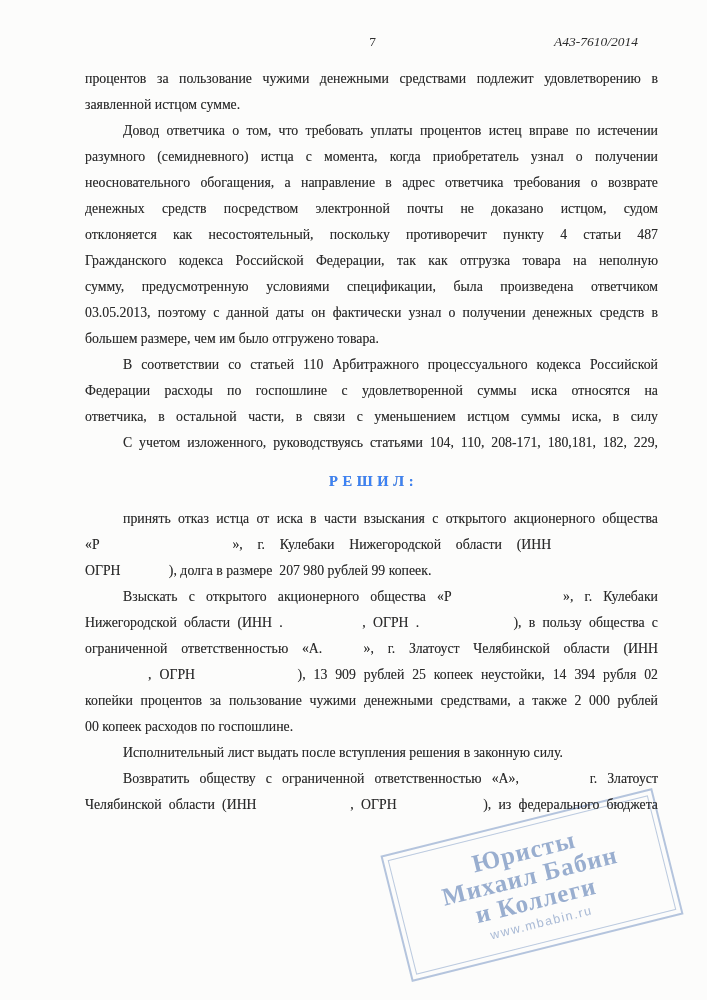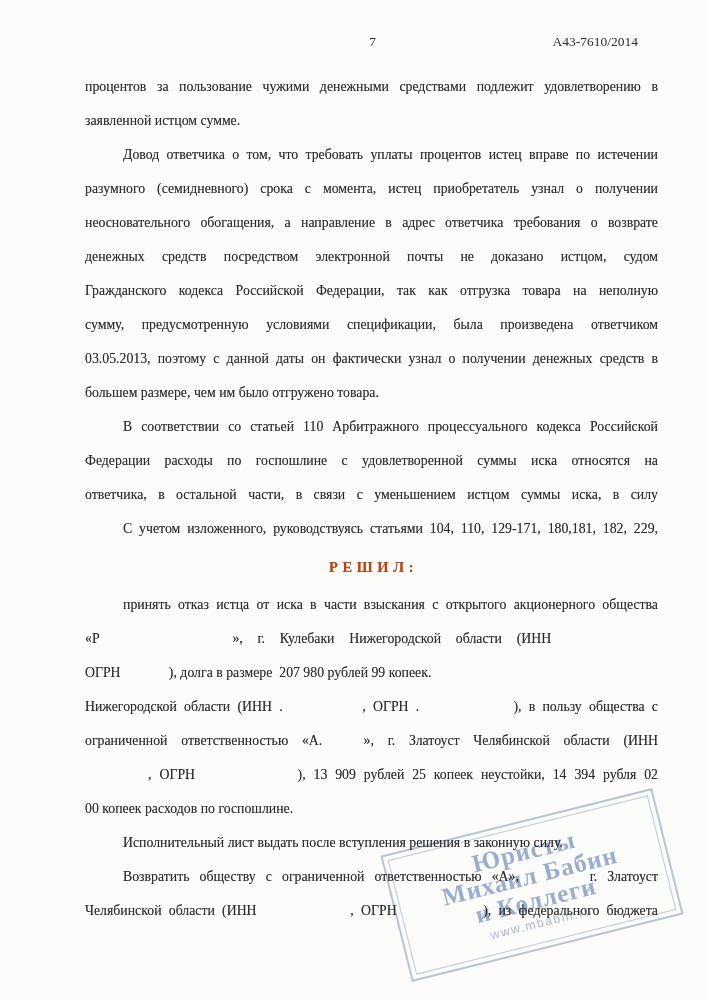--- a/index.html
+++ b/index.html
@@ -20,54 +20,53 @@
     top: 34px; left: 85px; right: 47px;
     height: 18px;
     font-size: 13.5px;
     color: #2d2d2d;
   }
   .page-num {
     position: absolute; left: 0; right: 0;
     text-align: center;
   }
   .case-num {
-    position: absolute; right: 22px; top: 0;
+    position: absolute; right: 22px; top: 0; font-style: italic;
   }
   
   .content {
     position: absolute;
     top: 66px; left: 85px;
     width: 573px;
     font-size: 13.8px;
     color: #2b2b2b;
     text-shadow: 0 0 0.5px rgba(45,45,45,0.45);
     z-index: 2;
   }
   .para { margin: 0; padding: 0; }
   .ln {
     height: 26px;
     line-height: 26px;
     text-align: justify;
     text-align-last: justify;
     overflow: visible;
     white-space: normal;
-    margin-top: 8px;
   }
   .ln-last {
     text-align-last: left;
   }
   .ind { text-indent: 38px; }
   .ruling-heading {
     height: 26px; line-height: 26px;
     margin: 12px 0;
     text-align: center;
     font-weight: bold;
     font-size: 14.5px;
     letter-spacing: 0.5px;
-    color: #c2410c;
+    color: #3b82f6;
   }
   
   .stamp {
     position: absolute;
     left: 392px; top: 820px;
     width: 280px; height: 130px;
     transform: rotate(-14deg);
     border: 2.5px solid rgba(150,173,208,0.70);
     padding: 4px;
     box-sizing: border-box;
@@ -118,52 +117,55 @@
 
   <div class="content">
 
     <div class="para">
       <div class="ln">процентов за пользование чужими денежными средствами подлежит удовлетворению в</div>
       <div class="ln ln-last">заявленной истцом сумме.</div>
     </div>
 
     <div class="para">
       <div class="ln ind">Довод ответчика о том, что требовать уплаты процентов истец вправе по истечении</div>
-      <div class="ln">разумного (семидневного) срока с момента, истец приобретатель узнал о получении</div>
+      <div class="ln">разумного (семидневного) истца с момента, когда приобретатель узнал о получении</div>
       <div class="ln">неосновательного обогащения, а направление в адрес ответчика требования о возврате</div>
       <div class="ln">денежных средств посредством электронной почты не доказано истцом, судом</div>
+      <div class="ln">отклоняется как несостоятельный, поскольку противоречит пункту 4 статьи 487</div>
       <div class="ln">Гражданского кодекса Российской Федерации, так как отгрузка товара на неполную</div>
       <div class="ln">сумму, предусмотренную условиями спецификации, была произведена ответчиком</div>
       <div class="ln">03.05.2013, поэтому с данной даты он фактически узнал о получении денежных средств в</div>
       <div class="ln ln-last">большем размере, чем им было отгружено товара.</div>
     </div>
 
     <div class="para">
       <div class="ln ind">В соответствии со статьей 110 Арбитражного процессуального кодекса Российской</div>
       <div class="ln">Федерации расходы по госпошлине с удовлетворенной суммы иска относятся на</div>
       <div class="ln">ответчика, в остальной части, в связи с уменьшением истцом суммы иска, в силу</div>
     </div>
 
     <div class="para">
-      <div class="ln ind">С учетом изложенного, руководствуясь статьями 104, 110, 129-171, 180,181, 182, 229,</div>
+      <div class="ln ind">С учетом изложенного, руководствуясь статьями 104, 110, 208-171, 180,181, 182, 229,</div>
     </div>
 
     <div class="ruling-heading">Р Е Ш И Л :</div>
 
     <div class="para">
       <div class="ln ind">принять отказ истца от иска в части взыскания с открытого акционерного общества</div>
       <div class="ln">«Р&nbsp;&nbsp;&nbsp;&nbsp;&nbsp;&nbsp;&nbsp;&nbsp;&nbsp;», г. Кулебаки Нижегородской области (ИНН&nbsp;&nbsp;&nbsp;&nbsp;&nbsp;&nbsp;&nbsp;&nbsp;</div>
       <div class="ln ln-last">ОГРН&nbsp;&nbsp;&nbsp;&nbsp;&nbsp;&nbsp;&nbsp;&nbsp;&nbsp;&nbsp;&nbsp;&nbsp;&nbsp;&nbsp;), долга в размере&nbsp; 207&nbsp;980 рублей 99 копеек.</div>
     </div>
 
 
     <div class="para">
+      <div class="ln ind">Взыскать с открытого акционерного общества «Р&nbsp;&nbsp;&nbsp;&nbsp;&nbsp;&nbsp;&nbsp;&nbsp;&nbsp;&nbsp;», г. Кулебаки</div>
       <div class="ln">Нижегородской области (ИНН&nbsp;.&nbsp;&nbsp;&nbsp;&nbsp;&nbsp;&nbsp;&nbsp;&nbsp;&nbsp;&nbsp;&nbsp;, ОГРН&nbsp;.&nbsp;&nbsp;&nbsp;&nbsp;&nbsp;&nbsp;&nbsp;&nbsp;&nbsp;&nbsp;&nbsp;&nbsp;&nbsp;), в пользу общества с</div>
       <div class="ln">ограниченной ответственностью «А.&nbsp;&nbsp;&nbsp;», г. Златоуст Челябинской области (ИНН</div>
       <div class="ln">&nbsp;&nbsp;&nbsp;&nbsp;&nbsp;&nbsp;&nbsp;&nbsp;, ОГРН&nbsp;&nbsp;&nbsp;&nbsp;&nbsp;&nbsp;&nbsp;&nbsp;&nbsp;&nbsp;&nbsp;&nbsp;&nbsp;), 13&nbsp;909 рублей 25 копеек неустойки, 14&nbsp;394 рубля 02</div>
+      <div class="ln">копейки процентов за пользование чужими денежными средствами, а также 2&nbsp;000 рублей</div>
       <div class="ln ln-last">00 копеек расходов по госпошлине.</div>
     </div>
 
     <div class="para">
       <div class="ln ind ln-last">Исполнительный лист выдать после вступления решения в законную силу.</div>
     </div>
 
     <div class="para">
       <div class="ln ind">Возвратить обществу с ограниченной ответственностью «А»,&nbsp;&nbsp;&nbsp;&nbsp;&nbsp;&nbsp; г. Златоуст</div>
       <div class="ln">Челябинской области (ИНН&nbsp;&nbsp;&nbsp;&nbsp;&nbsp;&nbsp;&nbsp;&nbsp;&nbsp;&nbsp;&nbsp;&nbsp;&nbsp;, ОГРН&nbsp;&nbsp;&nbsp;&nbsp;&nbsp;&nbsp;&nbsp;&nbsp;&nbsp;&nbsp;&nbsp;&nbsp;), из федерального бюджета</div>

